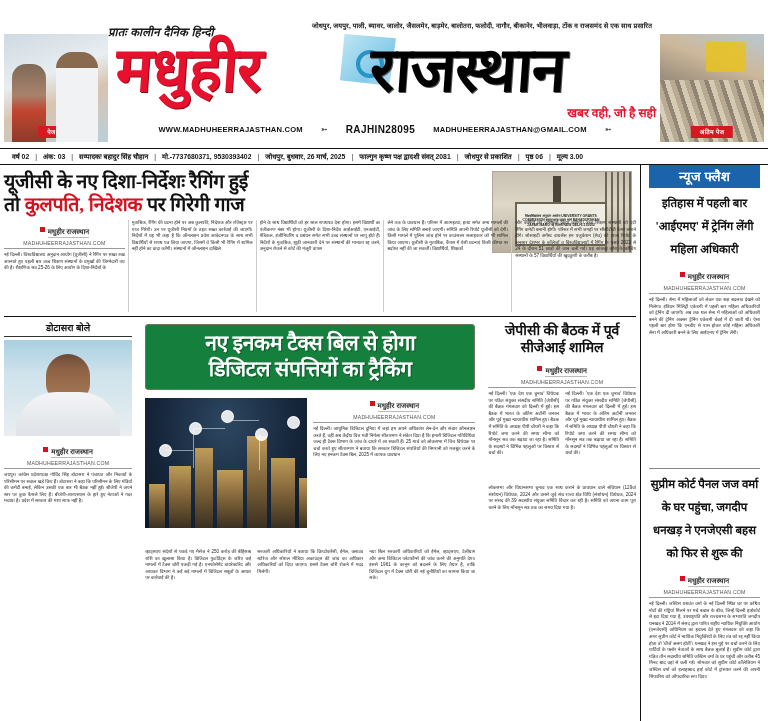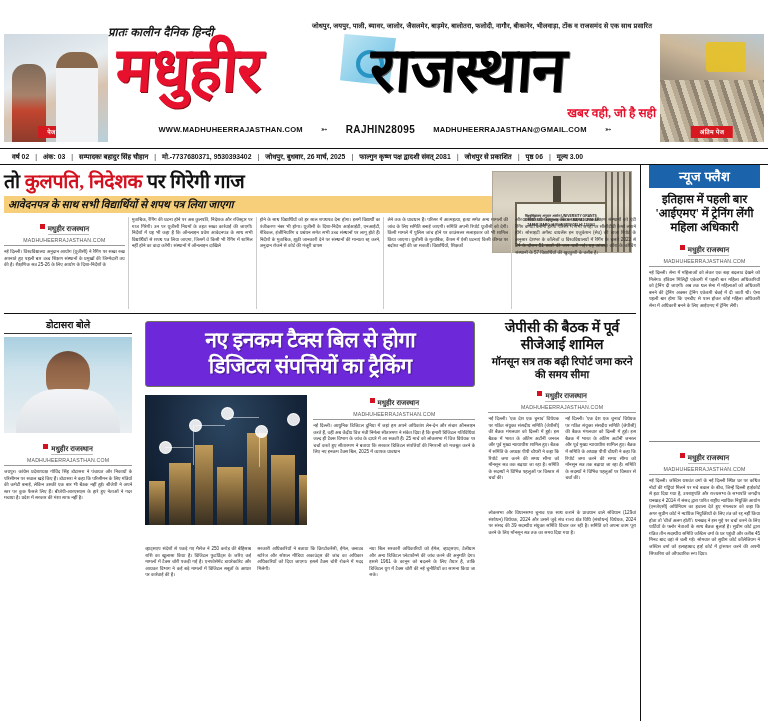--- a/index.html
+++ b/index.html
@@ -324,21 +324,21 @@
     text-align: center;
     font-family: "Liberation Serif", serif;
     font-weight: bold;
     font-size: 13px;
     color: #111;
     letter-spacing: -.2px;
     white-space: nowrap;
   }
   .band-box {
     margin-top: 3px;
-    background: #6d28d9;
+    background: #15803d;
     border: 1.5px solid #6f7659;
     border-radius: 3px;
     padding: 5px 6px 7px;
     text-align: center;
   }
   .band-box .line {
     color: #ffffff;
     font-family: "Liberation Serif", serif;
     font-weight: bold;
     font-size: 21px;
@@ -401,21 +401,21 @@
     font-weight: bold;
     font-size: 13px;
     padding: 2px 0 3px;
     letter-spacing: .3px;
   }
   .side-head {
     text-align: center;
     font-family: "Liberation Serif", serif;
     font-weight: bold;
     font-size: 11.5px;
-    line-height: 14px;
+    line-height: 23px;
     color: #111;
     margin-top: 4px;
   }
 
   .cols2 { display: grid; grid-template-columns: 1fr 1fr; gap: 0 6px; }
   .cols3 { display: grid; grid-template-columns: repeat(3,1fr); gap: 0 6px; }
 </style>
 </head>
 <body>
 
@@ -476,24 +476,24 @@
     <div class="col-main">
 
       <div class="lead">
         <div class="lead-photo">
           <div class="pole"></div>
           <div class="fence"></div>
           <div class="board">विश्वविद्यालय अनुदान आयोग UNIVERSITY GRANTS COMMISSION बहादुरशाह जफर मार्ग BAHADURSHAH ZAFAR MARG नई दिल्ली NEW DELHI-110002</div>
         </div>
 
         <div class="lead-head">
+          <div>यूजीसी के नए दिशा-निर्देशः रैगिंग हुई</div>
           <div><span>तो </span><span class="hl">कुलपति, निदेशक</span><span> पर गिरेगी गाज</span></div>
         </div>
 
-        <div class="lead-sub">आवेदनपत्र के साथ सभी विद्यार्थियों से शपथ पत्र लिया जाएगा</div>
 
         <div class="cols5">
           <div>
             <div class="byline">
               <span class="redsq"></span><span class="brand">मधुहीर राजस्थान</span>
               <span class="site">MADHUHEERRAJASTHAN.COM</span>
             </div>
             <div class="bodytext">नई दिल्ली। विश्वविद्यालय अनुदान आयोग (यूजीसी) ने रैगिंग पर सख्त रुख अपनाते हुए पहली बार उच्च शिक्षण संस्थानों के प्रमुखों की जिम्मेदारी तय की है। शैक्षणिक सत्र 25-26 के लिए आयोग के दिशा-निर्देशों के</div>
             <div class="vline"></div>
           </div>
@@ -571,21 +571,20 @@
 
           <div class="cols3" style="margin-top:3px">
             <div class="bodytext" style="height:86px">व्हाट्सएप संदेशों से पकड़े गए मैसेज ने 250 करोड़ की बेहिसाब राशि का खुलासा किया है। डिजिटल फुटप्रिंट्स के जरिए कई मामलों में टैक्स चोरी पकड़ी गई है। एनफोर्समेंट डायरेक्टोरेट और आयकर विभाग ने कई बड़े मामलों में डिजिटल सबूतों के आधार पर कार्रवाई की है।</div>
             <div class="bodytext" style="height:86px">सरकारी अधिकारियों ने बताया कि क्रिप्टोकरेंसी, ईमेल, क्लाउड स्टोरेज और सोशल मीडिया अकाउंट्स की जांच का अधिकार अधिकारियों को दिया जाएगा। इससे टैक्स चोरी रोकने में मदद मिलेगी।</div>
             <div class="bodytext" style="height:86px">नया बिल सरकारी अधिकारियों को ईमेल, व्हाट्सएप, टेलीग्राम और अन्य डिजिटल प्लेटफॉर्म्स की जांच करने की अनुमति देगा। इससे 1961 के कानून को बदलने के लिए तैयार है, ताकि डिजिटल युग में टैक्स चोरी की नई चुनौतियों का सामना किया जा सके।</div>
           </div>
         </div>
 
         <div class="mb-right">
           <div class="quote-sub">जेपीसी की बैठक में पूर्व सीजेआई शामिल</div>
-          <div class="quote-sub2">मॉनसून सत्र तक बढ़ी रिपोर्ट जमा करने की समय सीमा</div>
           <div class="byline" style="margin-top:3px">
             <span class="redsq"></span><span class="brand">मधुहीर राजस्थान</span>
             <span class="site">MADHUHEERRAJASTHAN.COM</span>
           </div>
           <div class="cols2">
             <div class="bodytext" style="height:94px">नई दिल्ली। 'एक देश एक चुनाव' विधेयक पर गठित संयुक्त संसदीय समिति (जेपीसी) की बैठक मंगलवार को दिल्ली में हुई। इस बैठक में भारत के अंतिम अटॉर्नी जनरल और पूर्व मुख्य न्यायाधीश शामिल हुए। बैठक में समिति के अध्यक्ष पीपी चौधरी ने कहा कि रिपोर्ट जमा करने की समय सीमा को मॉनसून सत्र तक बढ़ाया जा रहा है। समिति के सदस्यों ने विभिन्न पहलुओं पर विस्तार से चर्चा की।</div>
             <div class="bodytext" style="height:94px">नई दिल्ली। 'एक देश एक चुनाव' विधेयक पर गठित संयुक्त संसदीय समिति (जेपीसी) की बैठक मंगलवार को दिल्ली में हुई। इस बैठक में भारत के अंतिम अटॉर्नी जनरल और पूर्व मुख्य न्यायाधीश शामिल हुए। बैठक में समिति के अध्यक्ष पीपी चौधरी ने कहा कि रिपोर्ट जमा करने की समय सीमा को मॉनसून सत्र तक बढ़ाया जा रहा है। समिति के सदस्यों ने विभिन्न पहलुओं पर विस्तार से चर्चा की।</div>
           </div>
           <div class="bodytext" style="height:54px">लोकसभा और विधानसभा चुनाव एक साथ कराने के प्रावधान वाले संविधान (129वां संशोधन) विधेयक, 2024 और उससे जुड़े संघ राज्य क्षेत्र विधि (संशोधन) विधेयक, 2024 पर संसद की 39 सदस्यीय संयुक्त समिति विचार कर रही है। समिति को अपना काम पूरा करने के लिए मॉनसून सत्र तक का समय दिया गया है।</div>
         </div>
@@ -597,20 +596,21 @@
 
       <div class="side-head">इतिहास में पहली बार 'आईएमए' में ट्रेनिंग लेंगी महिला अधिकारी</div>
       <div class="byline" style="margin-top:4px">
         <span class="redsq"></span><span class="brand">मधुहीर राजस्थान</span>
         <span class="site">MADHUHEERRAJASTHAN.COM</span>
       </div>
       <div class="bodytext" style="height:168px">नई दिल्ली। सेना में महिलाओं को लेकर एक बड़ा बदलाव देखने को मिलेगा। इंडियन मिलिट्री एकेडमी में पहली बार महिला अधिकारियों को ट्रेनिंग दी जाएगी। अब तक थल सेना में महिलाओं को अधिकारी बनने की ट्रेनिंग अक्सर ट्रेनिंग एकेडमी चेन्नई में दी जाती थी। ऐसा पहली बार होगा कि एनडीए से पास होकर कोई महिला अधिकारी सेना में अधिकारी बनने के लिए आईएमए में ट्रेनिंग लेंगी।</div>
 
       <div class="hrule-thin"></div>
 
+      <div class="side-head">सुप्रीम कोर्ट पैनल जज वर्मा के घर पहुंचा, जगदीप धनखड़ ने एनजेएसी बहस को फिर से शुरू की</div>
       <div class="byline" style="margin-top:4px">
         <span class="redsq"></span><span class="brand">मधुहीर राजस्थान</span>
         <span class="site">MADHUHEERRAJASTHAN.COM</span>
       </div>
       <div class="bodytext" style="height:212px">नई दिल्ली। जस्टिस यशवंत वर्मा के नई दिल्ली स्थित घर पर कथित नोटों की गड्डियां मिलने पर मचे बवाल के बीच, जिन्हें दिल्ली हाईकोर्ट से हटा दिया गया है, उपराष्ट्रपति और राज्यसभा के सभापति जगदीप धनखड़ ने 2014 में संसद द्वारा पारित राष्ट्रीय न्यायिक नियुक्ति आयोग (एनजेएसी) अधिनियम का हवाला देते हुए मंगलवार को कहा कि अगर सुप्रीम कोर्ट ने न्यायिक नियुक्तियों के लिए तंत्र को रद्द नहीं किया होता तो 'चीजें अलग होतीं'। धनखड़ ने इस मुद्दे पर चर्चा करने के लिए पार्टियों के फ्लोर नेताओं के साथ बैठक बुलाई है। सुप्रीम कोर्ट द्वारा गठित तीन सदस्यीय समिति जस्टिस वर्मा के घर पहुंची और करीब 45 मिनट बाद वहां से चली गई। सोमवार को सुप्रीम कोर्ट कॉलेजियम ने जस्टिस वर्मा को इलाहाबाद हाई कोर्ट में ट्रांसफर करने की अपनी सिफारिश को औपचारिक रूप दिया।</div>
     </div>
   </div>
 
 </div>
 

